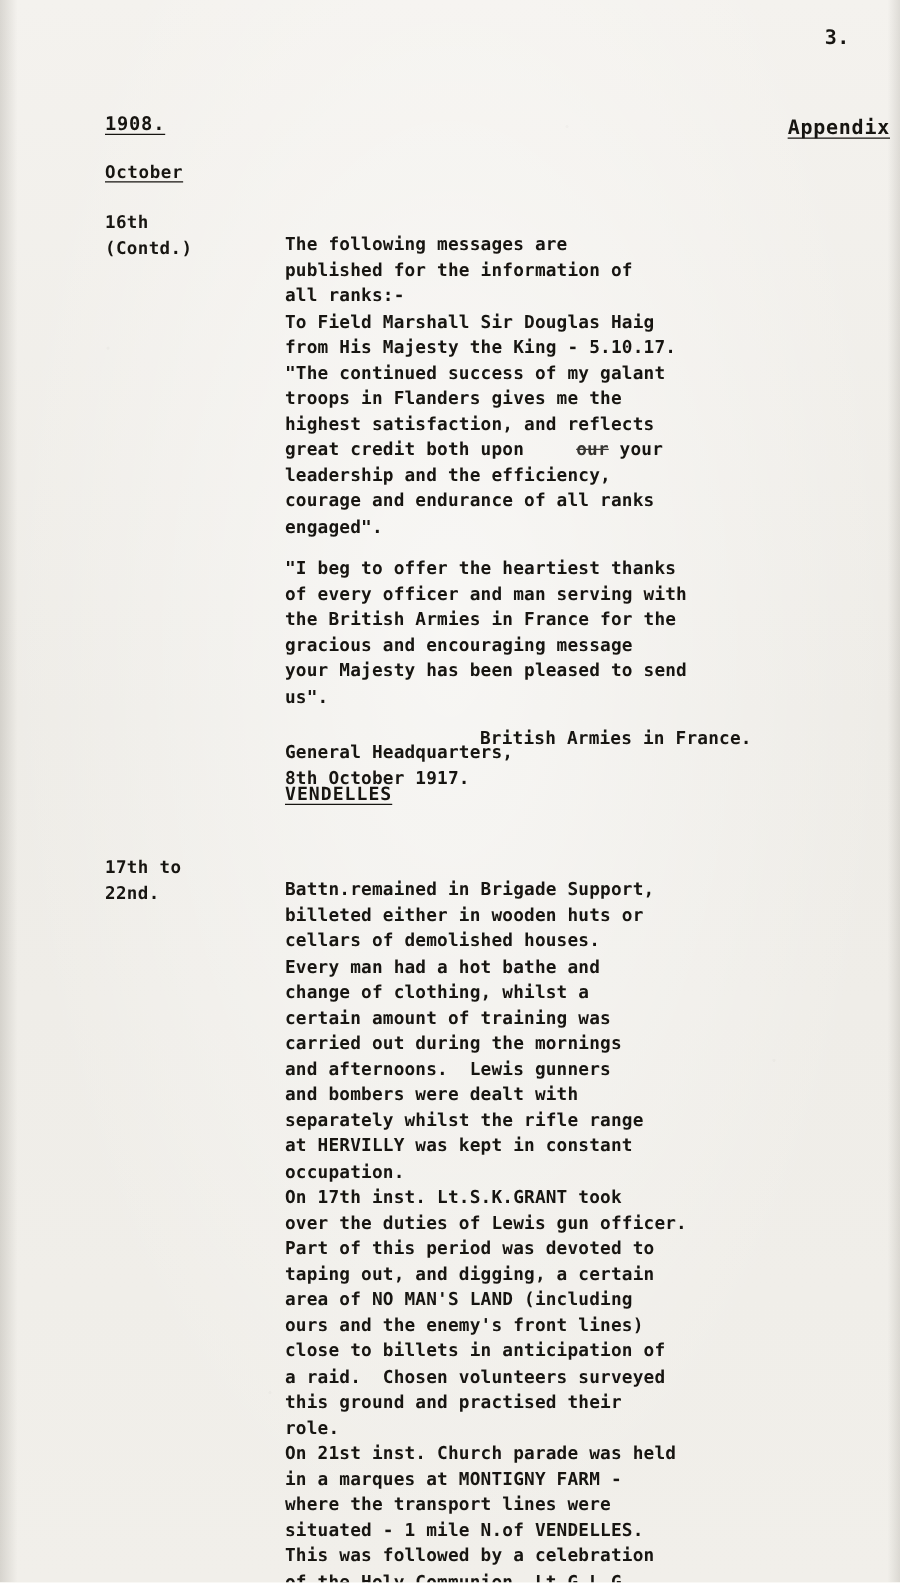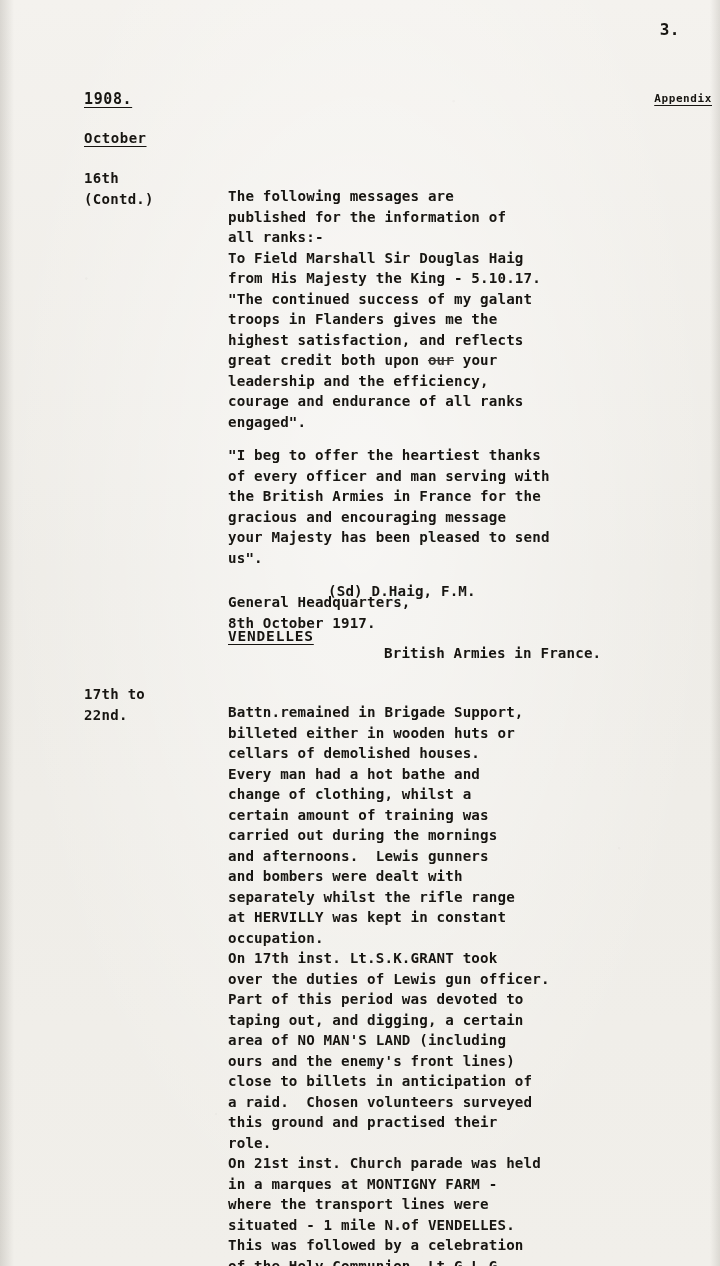--- a/index.html
+++ b/index.html
@@ -62,21 +62,21 @@
     font-weight: bold;
     letter-spacing: 0.6px;
     text-decoration: underline;
     text-underline-offset: 3px;
   }
 
   .appendix-label {
     position: absolute;
     top: 92px;
     right: 8px;
-    font-size: 11px;
+    font-size: 16px;
     font-weight: bold;
     letter-spacing: 0.6px;
     text-decoration: underline;
     text-underline-offset: 3px;
   }
 
   .month-line {
     position: absolute;
     top: 130px;
     left: 84px;
@@ -126,20 +126,21 @@
     line-height: 20.5px;
     letter-spacing: 0.15px;
     white-space: pre-wrap;
     text-decoration: underline;
     text-underline-offset: 2px;
   }
 
   .struck {
     text-decoration: line-through;
     opacity: 0.85;
+    margin-left: 33px;
   }
 
   .signature-block {
     position: absolute;
     left: 228px;
     top: 540px;
     font-size: 14.2px;
     font-weight: bold;
     line-height: 20.5px;
     letter-spacing: 0.15px;
@@ -222,21 +223,20 @@
     <div class="entry" style="top:427px;">
       <div class="body-col">"I beg to offer the heartiest thanks
 of every officer and man serving with
 the British Armies in France for the
 gracious and encouraging message
 your Majesty has been pleased to send
 us".</div>
     </div>
 
     <div class="signature-block">
-      <div class="sig-1">(Sd) D.Haig, F.M.</div>
       <div class="sig-3">British Armies in France.</div>
     </div>
 
     <div class="hq-block">General Headquarters,
 8th October 1917.</div>
 
     <div class="place-heading">VENDELLES</div>
 
     <div class="entry entry-2">
       <div class="date-col">17th to

